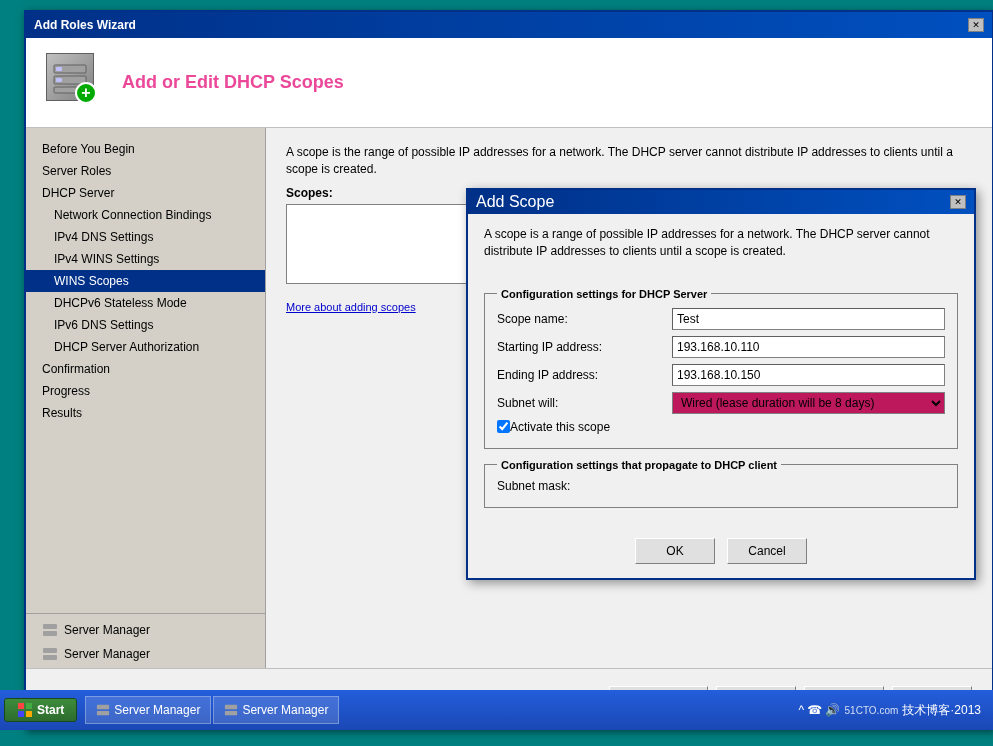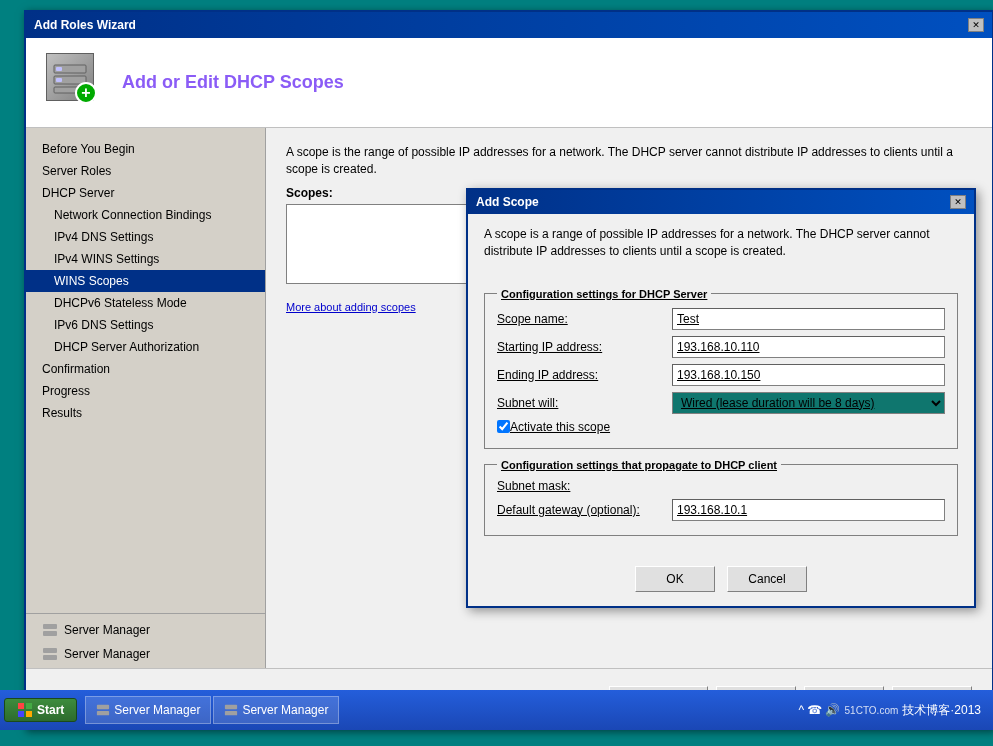--- a/index.html
+++ b/index.html
@@ -74,21 +74,21 @@
       border-radius: 50%;
       display: flex; align-items: center; justify-content: center;
       color: white;
       font-size: 16px;
       font-weight: bold;
       border: 2px solid white;
     }
     .wizard-header-title {
       font-size: 18px;
       font-weight: bold;
-      color: #8b5cf6;
+      color: #ec4899;
     }
 
     
     .wizard-content {
       display: flex;
       height: calc(100% - 90px - 26px - 60px);
     }
 
     
     .wizard-sidebar {
@@ -252,22 +252,22 @@
     .dialog-title-bar {
       background: linear-gradient(to right, #003087, #0050c0);
       color: white;
       padding: 4px 8px;
       display: flex;
       align-items: center;
       justify-content: space-between;
       height: 24px;
     }
     .dialog-title-text {
-      font-size: 12px;
-      font-weight: bold;
+      font-size: 16px;
+      font-weight: normal;
       color: white;
     }
     .dialog-close-btn {
       width: 16px; height: 14px;
       background: #c0c0c0;
       border: 1px solid #808080;
       cursor: pointer;
       font-size: 9px;
       display: flex; align-items: center; justify-content: center;
       color: black;
@@ -277,21 +277,20 @@
     }
     .dialog-desc {
       font-size: 12px;
       margin-bottom: 28px;
       line-height: 1.4;
     }
     .fieldset-group {
       border: 1px solid #808080;
       padding: 8px 12px;
       margin-bottom: 10px;
-      text-decoration: underline;
     }
     .fieldset-legend {
       font-size: 11px;
       font-weight: bold;
       padding: 0 4px;
       color: #000;
     }
     .form-row {
       display: flex;
       align-items: center;
@@ -309,21 +308,21 @@
       border-top-color: #606060;
       border-left-color: #606060;
       background: white;
       padding: 2px 4px;
       font-size: 12px;
     }
     .form-select {
       flex: 1;
       height: 22px;
       border: 1px solid #808080;
-      background: #0f766e;
+      background: #be185d;
       padding: 2px 4px;
       font-size: 12px;
       appearance: auto;
     }
     .checkbox-row {
       display: flex;
       align-items: center;
       margin: 6px 0;
     }
     .dialog-footer {
@@ -462,24 +461,20 @@
               <div class="checkbox-row">
                 <input type="checkbox" checked="" style="">
                 <label>Activate this scope</label>
               </div>
             </fieldset>
 
             <fieldset class="fieldset-group">
               <legend class="fieldset-legend">Configuration settings that propagate to DHCP client</legend>
               <div class="form-row">
                 <label class="form-label">Subnet mask:</label>
-              </div>
-              <div class="form-row">
-                <label class="form-label">Default gateway (optional):</label>
-                <input class="form-input" type="text" value="193.168.10.1" style="">
               </div>
             </fieldset>
           </div>
 
           <div class="dialog-footer">
             <button class="dialog-btn">OK</button>
             <button class="dialog-btn">Cancel</button>
           </div>
         </div>
       </div>

